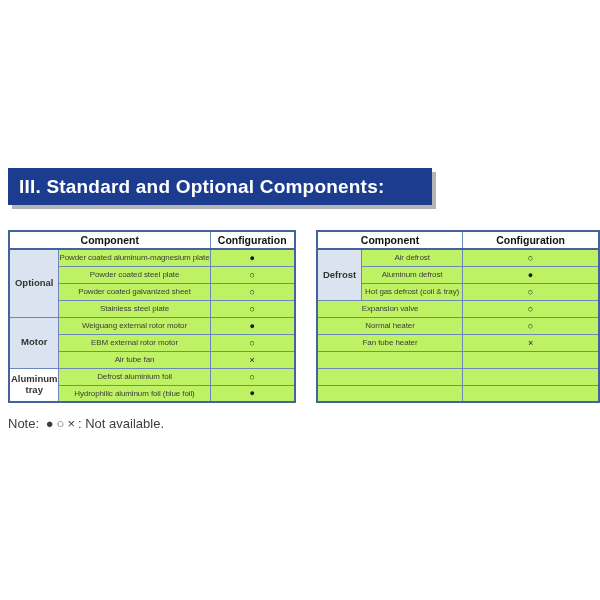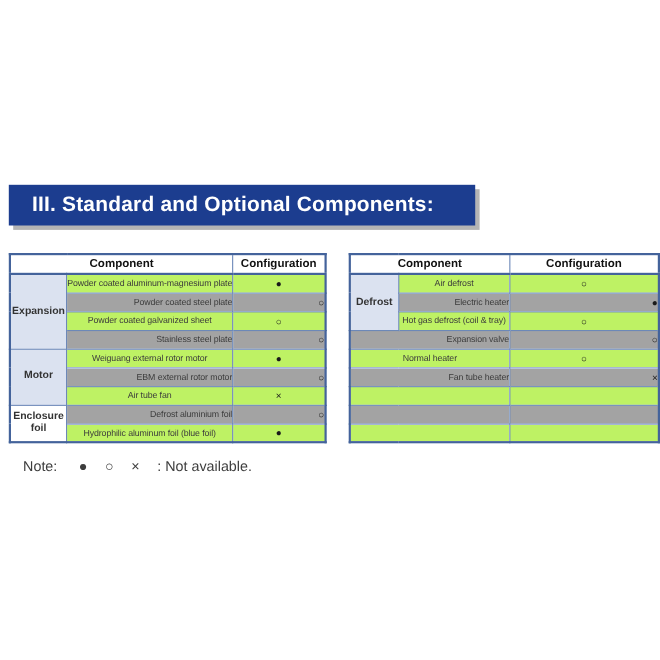--- a/index.html
+++ b/index.html
@@ -7,21 +7,21 @@
     width:600px;height:600px;position:relative;background:#ffffff;
     font-family:"Liberation Sans", sans-serif;overflow:hidden;
   }
   
   .banner{
     position:absolute;left:8px;top:168px;width:424px;height:37px;
     background:#1c3d8f;box-shadow:4px 4px 0 #b4b4b4;
     display:flex;align-items:center;
   }
   .banner-title{
-    color:#ffffff;font-size:19px;font-weight:bold;padding-left:21px;
+    color:#ffffff;font-size:19px;font-weight:bold;padding-left:11px;
     letter-spacing:0.2px;white-space:nowrap;
   }
   
   .tables{
     position:absolute;left:8px;top:230px;display:flex;gap:20px;
   }
   table{
     border-collapse:collapse;table-layout:fixed;
     border:2px solid #44639b;
   }
@@ -37,34 +37,34 @@
   tbody tr{height:17px;}
   td.comp{font-size:8px;letter-spacing:-0.1px;color:#3c3c3c;}
   td.cfg{font-size:9px;color:#1a1a1a;}
   td.cfg.opt{font-weight:bold;}
   th.group{
     font-size:9.5px;font-weight:bold;color:#333333;background:#ffffff;
     white-space:normal;line-height:1.1;padding:0 1px;
   }
   th.group.shade{background:#dbe2f0;}
   tr.shaded td{background:#bef264;}
-  tr.plain td{background:#a3a3a3;text-align:right;}
+  tr.plain td{background:#bef264;}
   
   .tbl-left col.c-group{width:38px;}
   .tbl-left col.c-comp{width:149px;}
   .tbl-left col.c-cfg{width:98px;}
   .tbl-right col.c-group{width:46px;}
   .tbl-right col.c-comp{width:102px;}
   .tbl-right col.c-cfg{width:147px;}
   
   .note{
     position:absolute;left:8px;top:416px;font-size:13px;color:#3d3d3d;
     display:flex;align-items:center;white-space:pre;
   }
-  .note span{margin-right:3px;margin-left:13px;}
+  .note span{margin-right:3px;}
 </style>
 </head>
 <body>
 
 <div class="banner">
   <div class="banner-title">III. Standard and Optional Components:</div>
 </div>
 
 <div class="tables">
 
@@ -75,21 +75,21 @@
         <col class="c-cfg">
       </colgroup>
     <thead>
       <tr>
         <th colspan="2">Component</th>
         <th>Configuration</th>
       </tr>
     </thead>
     <tbody>
       <tr class="shaded">
-        <th class="group shade" rowspan="4">Expansion</th>
+        <th class="group shade" rowspan="4">Optional</th>
         <td class="comp">Powder coated aluminum-magnesium plate</td>
         <td class="cfg">●</td>
       </tr>
       <tr class="plain">
         <td class="comp">Powder coated steel plate</td>
         <td class="cfg opt">○</td>
       </tr>
       <tr class="shaded">
         <td class="comp">Powder coated galvanized sheet</td>
         <td class="cfg opt">○</td>
@@ -105,21 +105,21 @@
       </tr>
       <tr class="plain">
         <td class="comp">EBM external rotor motor</td>
         <td class="cfg opt">○</td>
       </tr>
       <tr class="shaded">
         <td class="comp">Air tube fan</td>
         <td class="cfg">×</td>
       </tr>
       <tr class="plain">
-        <th class="group" rowspan="2">Enclosure foil</th>
+        <th class="group" rowspan="2">Aluminum tray</th>
         <td class="comp">Defrost aluminium foil</td>
         <td class="cfg opt">○</td>
       </tr>
       <tr class="shaded">
         <td class="comp">Hydrophilic aluminum foil (blue foil)</td>
         <td class="cfg">●</td>
       </tr>
     </tbody>
   </table>
 
@@ -135,21 +135,21 @@
         <th>Configuration</th>
       </tr>
     </thead>
     <tbody>
       <tr class="shaded">
         <th class="group shade" rowspan="3">Defrost</th>
         <td class="comp">Air defrost</td>
         <td class="cfg opt">○</td>
       </tr>
       <tr class="plain">
-        <td class="comp">Electric heater</td>
+        <td class="comp">Aluminum defrost</td>
         <td class="cfg">●</td>
       </tr>
       <tr class="shaded">
         <td class="comp">Hot gas defrost (coil &amp; tray)</td>
         <td class="cfg opt">○</td>
       </tr>
       <tr class="plain">
         <td class="comp" colspan="2">Expansion valve</td>
         <td class="cfg opt">○</td>
       </tr>

